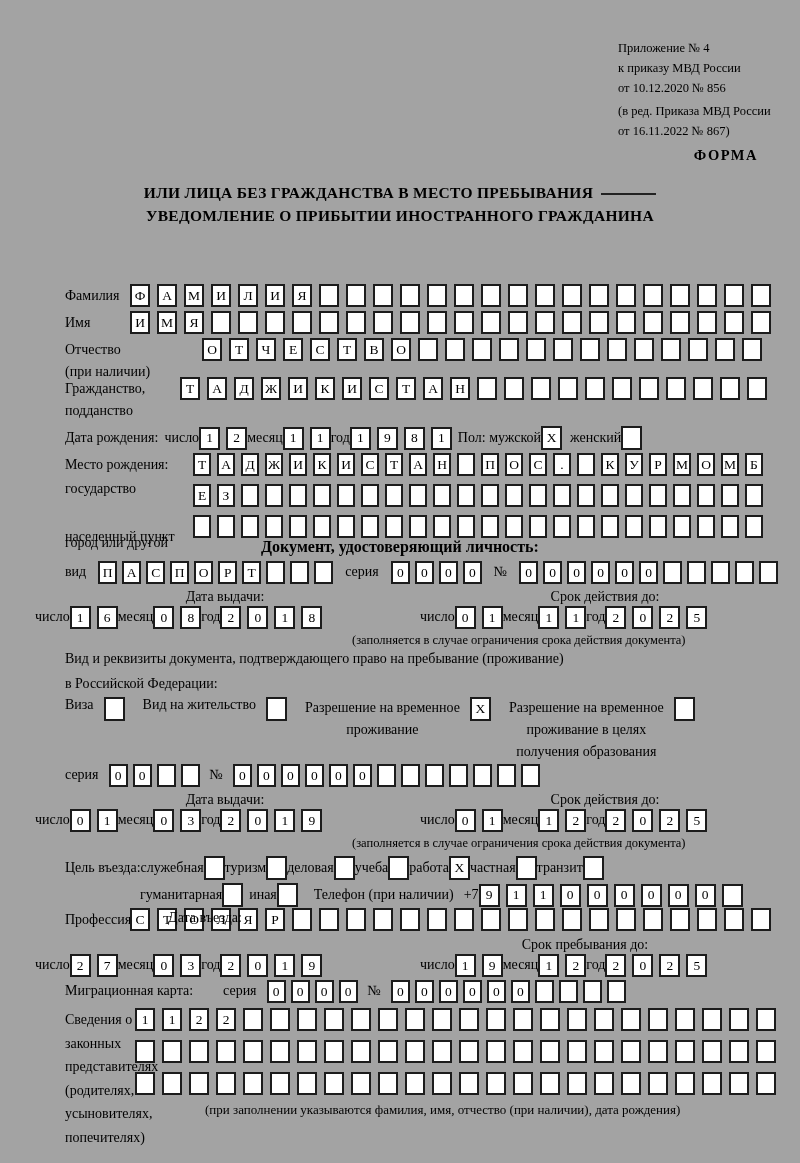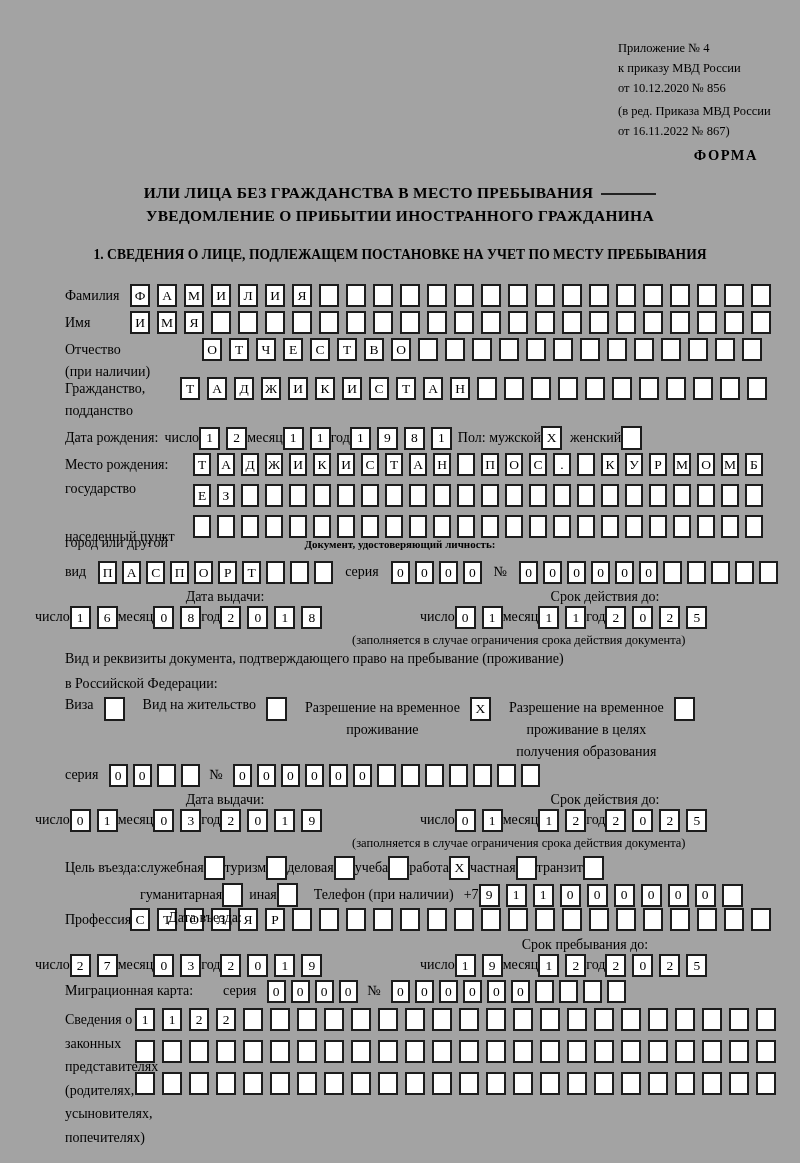--- a/index.html
+++ b/index.html
@@ -39,21 +39,20 @@
     <div>от 16.11.2022 № 867)</div>
   </div>
 
   <div class="abs b" style="right:42px;top:147px;font-size:14.5px;letter-spacing:1.5px;">ФОРМА</div>
 
   <div class="abs b ctr" style="left:0;top:181px;width:800px;font-size:15.5px;line-height:23px;letter-spacing:0.3px;">
     <div><span>ИЛИ ЛИЦА БЕЗ ГРАЖДАНСТВА В МЕСТО ПРЕБЫВАНИЯ</span><span class="uline"></span></div>
     <div>УВЕДОМЛЕНИЕ О ПРИБЫТИИ ИНОСТРАННОГО ГРАЖДАНИНА</div>
   </div>
 
-  <div class="abs b ctr" style="left:0;top:247px;width:800px;font-size:13.6px;">1. СВЕДЕНИЯ О ЛИЦЕ, ПОДЛЕЖАЩЕМ ПОСТАНОВКЕ НА УЧЕТ ПО МЕСТУ ПРЕБЫВАНИЯ</div>
 
   <div class="abs lbl" style="left:65px;top:288px;">Фамилия</div>
   <div class="abs cells" style="left:130px;top:284px;">
       <span class="cell">Ф</span>
       <span class="cell">А</span>
       <span class="cell">М</span>
       <span class="cell">И</span>
       <span class="cell">Л</span>
       <span class="cell">И</span>
       <span class="cell">Я</span>
@@ -262,21 +261,21 @@
       <span class="cell"></span>
       <span class="cell"></span>
       <span class="cell"></span>
       <span class="cell"></span>
       <span class="cell"></span>
       <span class="cell"></span>
       <span class="cell"></span>
       <span class="cell"></span>
     </div>
 
-  <div class="abs b ctr" style="left:0;top:538px;width:800px;font-size:11px;">Документ, удостоверяющий личность:</div>
+  <div class="abs b ctr" style="left:0;top:538px;width:800px;font-size:16px;">Документ, удостоверяющий личность:</div>
 
   <div class="abs row" style="left:65px;top:561px;gap:12px;">
     <span class="lbl">вид</span>
     <span class="cells g5">
         <span class="cell">П</span>
         <span class="cell">А</span>
         <span class="cell">С</span>
         <span class="cell">П</span>
         <span class="cell">О</span>
         <span class="cell">Р</span>
@@ -688,14 +687,15 @@
       <span class="cell"></span>
       <span class="cell"></span>
       <span class="cell"></span>
       <span class="cell"></span>
       <span class="cell"></span>
       <span class="cell"></span>
       <span class="cell"></span>
       <span class="cell"></span>
     </div>
 
+  <div class="abs" style="left:205px;top:1102px;font-size:13px;">(при заполнении указываются фамилия, имя, отчество (при наличии), дата рождения)</div>
 
 </div>
 
 </body></html>

